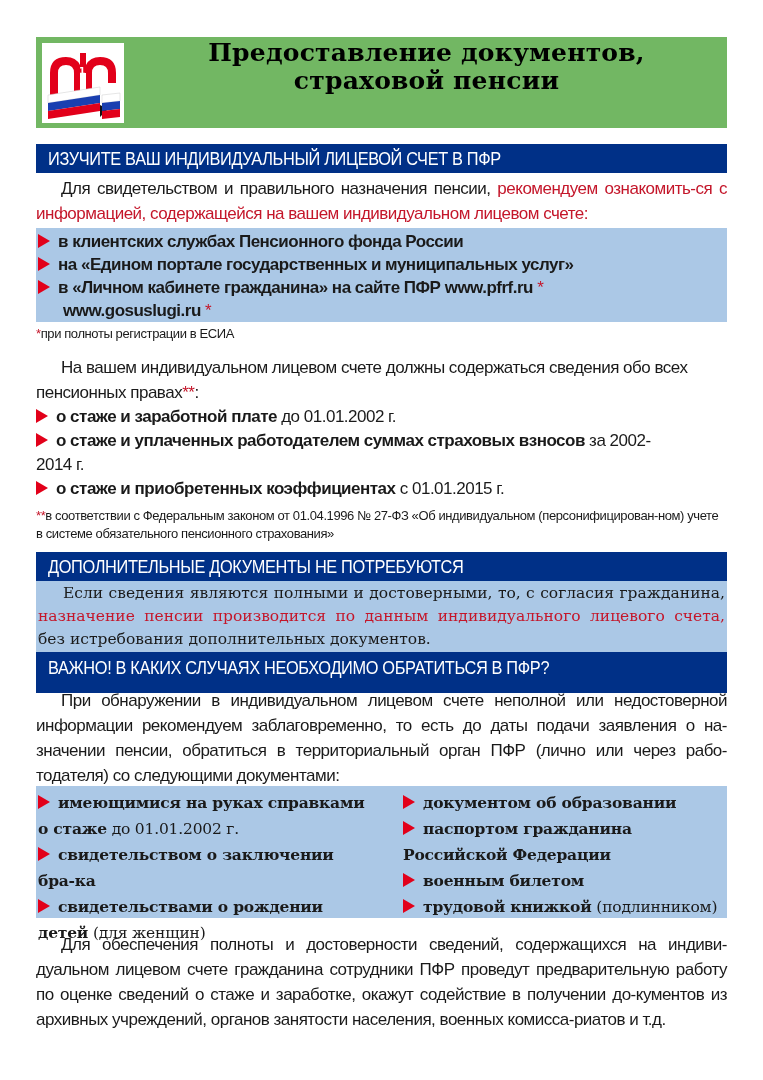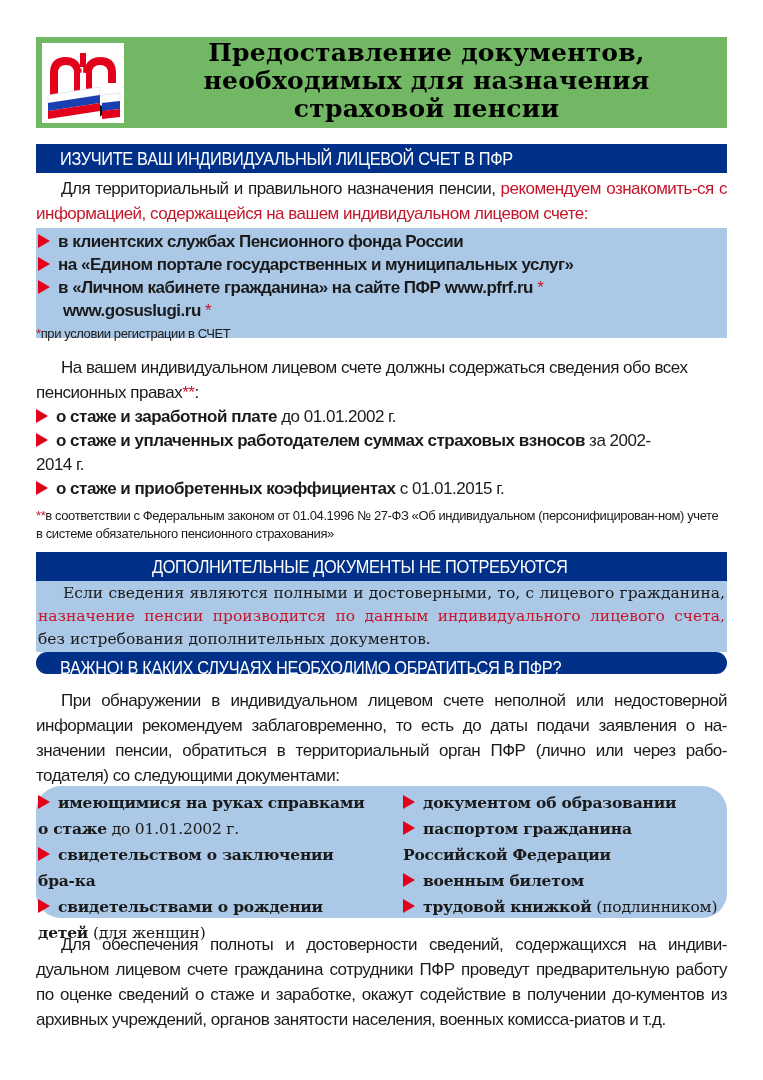--- a/index.html
+++ b/index.html
@@ -6,21 +6,21 @@
   body { width: 763px; height: 1080px; position: relative; overflow: hidden;
          font-family: "Liberation Sans Narrow", "Liberation Sans", sans-serif; color: #1a1a1a; }
   .page { position: absolute; left: 36px; top: 0; width: 691px; }
   .header { position: absolute; top: 37px; left: 0; width: 691px; height: 91px; background: #72b763; }
   .logo { position: absolute; left: 6px; top: 6px; width: 82px; height: 80px; }
   .title { position: absolute; left: 100px; right: 10px; top: 2px; text-align: center;
            color: #000000; font-family: "DejaVu Serif", serif; font-weight: bold;
            font-size: 25px; line-height: 28px; letter-spacing: 0.2px; }
   .bar { position: absolute; left: 0; width: 691px; background: #003087; color: #ffffff;
          font-family: "Liberation Sans", sans-serif; font-size: 19px; line-height: 29px;
-         padding-left: 24px; box-sizing: border-box; transform-origin: left; white-space: nowrap;
+         padding-left: 12px; box-sizing: border-box; transform-origin: left; white-space: nowrap;
          letter-spacing: -0.4px; }
   .bar span { display: inline-block; transform: scaleX(0.86); transform-origin: left; }
   .para { position: absolute; left: 0; width: 691px; font-size: 17px; line-height: 25px;
           font-family: "Liberation Sans", sans-serif; letter-spacing: -0.5px; }
   .indent { text-indent: 25px; }
   .red { color: #c4162a; }
   .lightbox { position: absolute; left: 0; width: 691px; background: #abc8e6; box-sizing: border-box; }
   .item { font-size: 17px; line-height: 23px; font-weight: bold; letter-spacing: -0.5px;
           font-family: "Liberation Sans", sans-serif; }
   .tri { display: inline-block; width: 0; height: 0; border-top: 7px solid transparent;
@@ -49,83 +49,82 @@
       <polygon points="6,52 58,44 58,52 6,60" fill="#ffffff" stroke="#cccccc" stroke-width="0.5"></polygon>
       <polygon points="6,60 58,52 58,60 6,68" fill="#1a3fb0"></polygon>
       <polygon points="6,68 58,60 58,68 6,76" fill="#e2001a"></polygon>
       <polygon points="58,62 66,66 58,74" fill="#111111"></polygon>
       <polygon points="60,52 78,50 78,58 60,60" fill="#ffffff" stroke="#cccccc" stroke-width="0.5"></polygon>
       <polygon points="60,60 78,58 78,66 60,68" fill="#1a3fb0"></polygon>
       <polygon points="60,68 78,66 78,74 60,76" fill="#e2001a"></polygon>
     </svg>
     <div class="title">
       <div>Предоставление документов,</div>
-      <div>необходимых для назначения</div>
       <div>страховой пенсии</div>
     </div>
   </div>
 
   <div class="bar" style="top:144px;">
     <span>ИЗУЧИТЕ ВАШ ИНДИВИДУАЛЬНЫЙ ЛИЦЕВОЙ СЧЕТ В ПФР</span>
   </div>
 
   <div class="para indent" style="top:176px; text-align:justify;">
-    <span>Для территориальный и правильного назначения пенсии, </span><span class="red">рекомендуем ознакомить-ся  с информацией, содержащейся на вашем индивидуальном лицевом счете:</span>
+    <span>Для свидетельством и правильного назначения пенсии, </span><span class="red">рекомендуем ознакомить-ся  с информацией, содержащейся на вашем индивидуальном лицевом счете:</span>
   </div>
 
-  <div class="lightbox" style="top:228px; height:110px; padding:2px 0 0 2px;">
+  <div class="lightbox" style="top:228px; height:94px; padding:2px 0 0 2px;">
     <div class="item">
       <span class="tri"></span><span>в клиентских службах Пенсионного фонда России</span>
     </div>
     <div class="item">
       <span class="tri"></span><span>на «Едином портале государственных  и муниципальных услуг»</span>
     </div>
     <div class="item">
       <span class="tri"></span><span>в «Личном кабинете гражданина» на сайте ПФР www.pfrf.ru</span> <span class="red norm">*</span>
     </div>
     <div class="item" style="padding-left:25px;">
       <span>www.gosuslugi.ru</span> <span class="red norm">*</span>
     </div>
   </div>
 
   <div class="note" style="top:325px;">
-    <span class="red">*</span><span>при условии регистрации в СЧЕТ</span>
+    <span class="red">*</span><span>при полноты регистрации в ЕСИА</span>
   </div>
 
   <div class="para indent" style="top:355px;">
     <span>На вашем индивидуальном лицевом счете должны содержаться сведения обо всех пенсионных правах</span><span class="red">**</span><span>:</span>
   </div>
 
   <div class="para" style="top:405px; line-height:24px;">
     <div><span class="tri"></span><b>о стаже и заработной плате</b><span> до 01.01.2002 г.</span></div>
     <div style="width:620px;"><span class="tri"></span><b>о стаже и уплаченных работодателем суммах страховых взносов</b><span> за 2002-2014 г.</span></div>
     <div><span class="tri"></span><b>о стаже и приобретенных коэффициентах</b><span> с 01.01.2015 г.</span></div>
   </div>
 
   <div class="note" style="top:507px;">
     <span class="red">**</span><span>в соответствии с Федеральным законом от 01.04.1996 № 27-ФЗ «Об индивидуальном (персонифицирован-ном) учете в системе обязательного  пенсионного страхования»</span>
   </div>
 
-  <div class="bar" style="top:552px;text-align:center;">
+  <div class="bar" style="top:552px;">
     <span>ДОПОЛНИТЕЛЬНЫЕ ДОКУМЕНТЫ НЕ ПОТРЕБУЮТСЯ</span>
   </div>
   <div class="lightbox" style="top:581px; height:71px; padding:1px 2px 0 2px;">
     <div class="para indent serif" style="position:static; width:auto; font-size:15.5px; line-height:23px; letter-spacing:0; text-align:justify;">
-      <span>Если сведения являются полными и достоверными, то, с лицевого гражданина, </span><span class="red">назначение пенсии производится по данным индивидуального лицевого счета,</span><span> без истребования дополнительных документов.</span>
+      <span>Если сведения являются полными и достоверными, то, с согласия гражданина, </span><span class="red">назначение пенсии производится по данным индивидуального лицевого счета,</span><span> без истребования дополнительных документов.</span>
     </div>
   </div>
 
-  <div class="bar" style="top:652px; height:22px; line-height:31px;border-radius:13px;">
+  <div class="bar" style="top:652px; height:41px; line-height:31px;">
     <span>ВАЖНО! В КАКИХ СЛУЧАЯХ НЕОБХОДИМО ОБРАТИТЬСЯ В ПФР?</span>
   </div>
   <div class="para indent" style="top:688px; text-align:justify;">
     <span>При обнаружении в индивидуальном лицевом счете неполной или недостоверной информации рекомендуем заблаговременно, то есть до даты подачи заявления о на-значении пенсии, обратиться  в территориальный орган ПФР (лично или через рабо-тодателя) со следующими  документами:</span>
   </div>
 
-  <div class="lightbox" style="top:786px; height:132px;border-radius:25px;">
+  <div class="lightbox" style="top:786px; height:132px;">
     <div class="col" style="left:2px; width:335px;">
       <div class="item"><span class="tri"></span><span>имеющимися на руках  справками о стаже</span><span class="norm"> до 01.01.2002 г.</span></div>
       <div class="item"><span class="tri"></span><span>свидетельством  о заключении бра-ка</span></div>
       <div class="item"><span class="tri"></span><span>свидетельствами о рождении детей</span><span class="norm"> (для женщин)</span></div>
     </div>
     <div class="col" style="left:367px; width:320px;">
       <div class="item"><span class="tri"></span><span>документом об образовании</span></div>
       <div class="item" style="width:230px;"><span class="tri"></span><span>паспортом гражданина Российской Федерации</span></div>
       <div class="item"><span class="tri"></span><span>военным билетом</span></div>
       <div class="item"><span class="tri"></span><span>трудовой книжкой</span><span class="norm"> (подлинником)</span></div>

